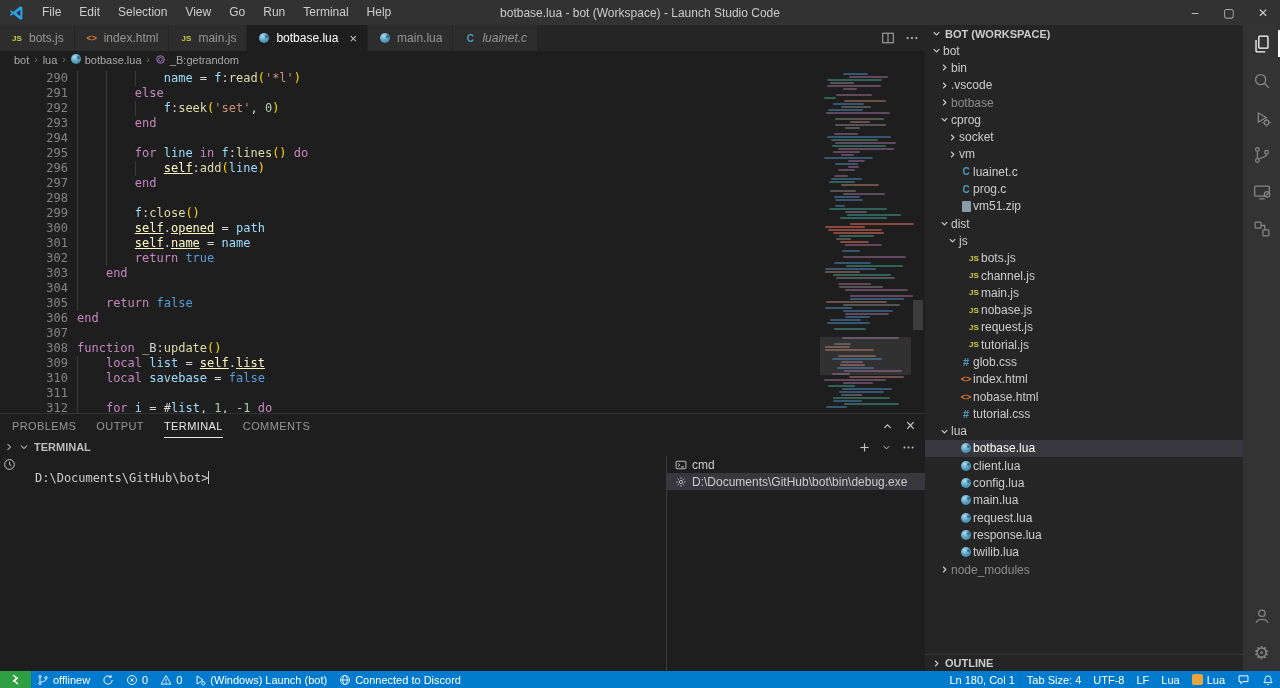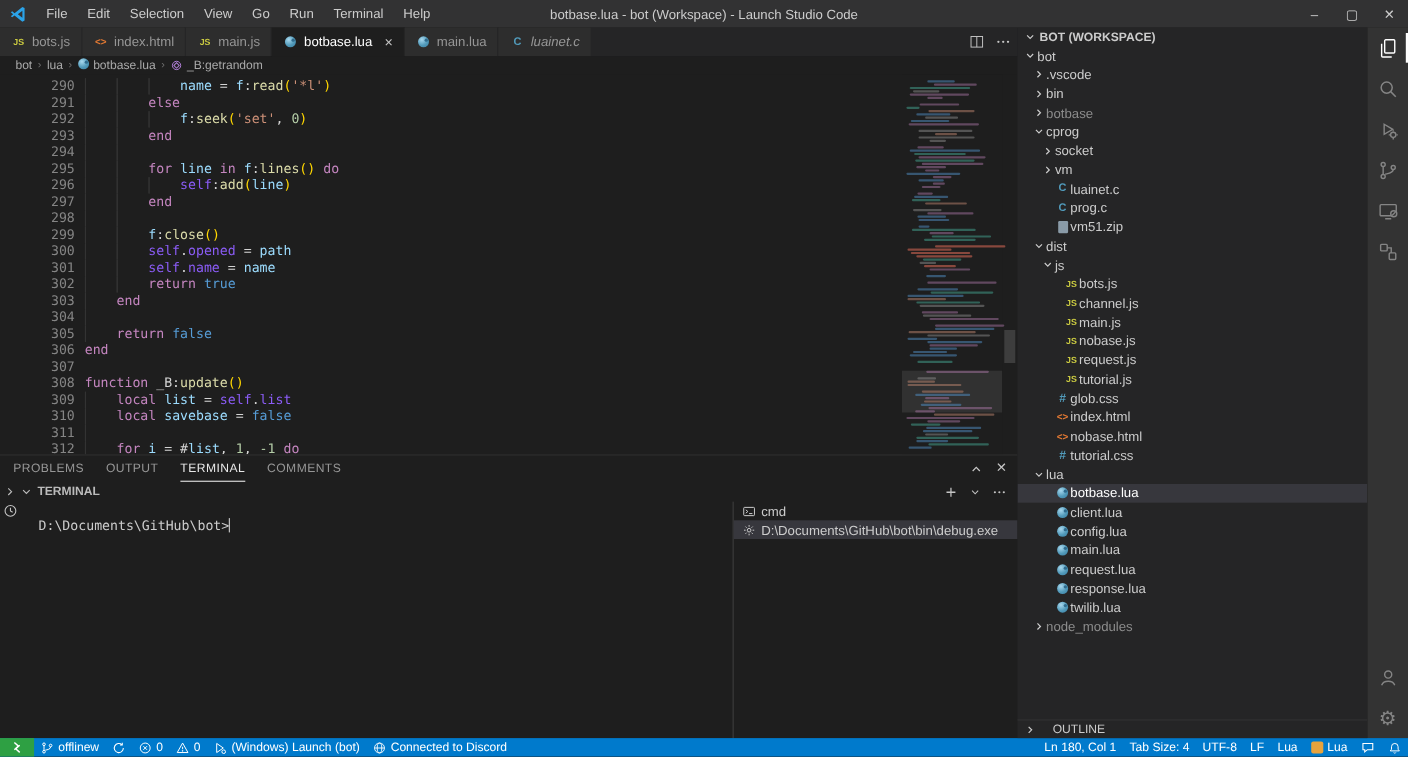--- a/index.html
+++ b/index.html
@@ -37,21 +37,21 @@
 
   
   .editor { flex:0 0 345px; display:flex; position:relative; background:#1e1e1e; overflow:hidden; }
   .gutter { width:68px; text-align:right; color:#858585; font:12px/15px "DejaVu Sans Mono", monospace; padding-top:3px; flex:0 0 auto; }
   .codearea { flex:1 1 auto; position:relative; padding-top:3px; font:12px/15px "DejaVu Sans Mono", monospace;
               color:#d4d4d4; margin-left:9px; white-space:pre; overflow:hidden; }
   .code-line { height:15px; position:relative; }
   .gl { position:absolute; top:0; bottom:0; width:1px; background:#3a3a3a; }
   .tk-k{color:#C586C0;} .tk-b{color:#569CD6;} .tk-v{color:#9CDCFE;} .tk-f{color:#DCDCAA;}
   .tk-s{color:#CE9178;} .tk-n{color:#B5CEA8;} .tk-o{color:#D4D4D4;} .tk-t{color:#D4D4D4;}
-  .tk-w{color:#8b5cf6;} .tk-p{color:#FFD700;}
+  .tk-w{color:#fef9c3;text-decoration:underline;} .tk-p{color:#FFD700;}
   .minimap { flex:0 0 91px; position:relative; background:#1e1e1e; }
   .mm-bar { position:absolute; height:2px; border-radius:1px; }
   .mm-view { position:absolute; left:0; right:0; top:269px; height:38px; background:rgba(150,150,150,0.16); }
   .vscroll { flex:0 0 14px; position:relative; }
   .vthumb { position:absolute; left:2px; right:2px; top:232px; height:30px; background:rgba(121,121,121,0.35); }
 
   
   .panel { flex:1 1 auto; background:#1e1e1e; border-top:1px solid #333; display:flex; flex-direction:column; min-height:0; }
   .panel-tabs { height:24px; display:flex; align-items:stretch; padding-left:12px; position:relative; flex:0 0 auto; }
   .panel-tab { display:flex; align-items:center; margin-right:20px; font-size:11px; letter-spacing:0.4px;
@@ -76,21 +76,21 @@
   .ws-row { height:17px; display:flex; align-items:center; font-size:11px; font-weight:bold; color:#cccccc; padding-left:4px; gap:2px; flex:0 0 auto; }
   .tree { flex:1 1 auto; overflow:hidden; font-size:12px; }
   .tree-row { height:17.3px; display:flex; align-items:center; color:#cccccc; cursor:default; white-space:nowrap; }
   .tree-row.dimmed { color:#8c8c8c; }
   .tree-row.selected { background:#37373d; color:#ffffff; }
   .tw { width:14px; flex:0 0 auto; display:flex; justify-content:center; color:#cccccc; }
   .ficon { width:14px; flex:0 0 auto; display:flex; justify-content:center; align-items:center; font-weight:bold; }
   .luaicon { width:10px; height:10px; border-radius:50%; background:radial-gradient(circle at 35% 30%, #a8d8ee, #519aba 55%, #3b7fa3); position:relative; }
   .luaicon:after { content:""; position:absolute; right:1px; top:2px; width:3px; height:3px; border-radius:50%; background:#2f6b8d; }
   .zipicon { width:9px; height:11px; background:#8a9ba8; border-radius:1px; }
-  .outline-row { height:17px; border-top:1px solid #333; display:flex; align-items:center; font-size:11px; font-weight:normal; color:#cccccc; gap:14px; padding-left:4px; flex:0 0 auto; }
+  .outline-row { height:17px; border-top:1px solid #333; display:flex; align-items:center; font-size:11px; font-weight:bold; color:#cccccc; gap:2px; padding-left:4px; flex:0 0 auto; }
 
   
   .activitybar { width:37px; background:#333333; display:flex; flex-direction:column; align-items:center; flex:0 0 auto; }
   .act-item { width:37px; height:37px; display:flex; align-items:center; justify-content:center; color:#858585; position:relative; }
   .act-item.active { color:#ffffff; }
   .act-item.active:after { content:""; position:absolute; right:0; top:5px; bottom:5px; width:2px; background:#ffffff; }
   .act-bottom { margin-top:auto; display:flex; flex-direction:column; align-items:center; }
   .gearglyph { font-size:18px; color:#858585; }
 
   
@@ -452,29 +452,29 @@
               </svg>
             </span>
             <span>bot</span>
           </div>
           <div class="tree-row" style="padding-left: 12px;">
             <span class="tw">
               <svg width="11" height="11" viewBox="0 0 16 16" fill="none" stroke="currentColor" stroke-width="1.6">
                 <polyline points="6,4 10,8 6,12"></polyline>
               </svg>
             </span>
+            <span>bin</span>
+          </div>
+          <div class="tree-row" style="padding-left: 12px;">
+            <span class="tw">
+              <svg width="11" height="11" viewBox="0 0 16 16" fill="none" stroke="currentColor" stroke-width="1.6">
+                <polyline points="6,4 10,8 6,12"></polyline>
+              </svg>
+            </span>
             <span>.vscode</span>
-          </div>
-          <div class="tree-row" style="padding-left: 12px;">
-            <span class="tw">
-              <svg width="11" height="11" viewBox="0 0 16 16" fill="none" stroke="currentColor" stroke-width="1.6">
-                <polyline points="6,4 10,8 6,12"></polyline>
-              </svg>
-            </span>
-            <span>bin</span>
           </div>
           <div class="tree-row dimmed" style="padding-left: 12px;">
             <span class="tw">
               <svg width="11" height="11" viewBox="0 0 16 16" fill="none" stroke="currentColor" stroke-width="1.6">
                 <polyline points="6,4 10,8 6,12"></polyline>
               </svg>
             </span>
             <span>botbase</span>
           </div>
           <div class="tree-row" style="padding-left: 12px;">

